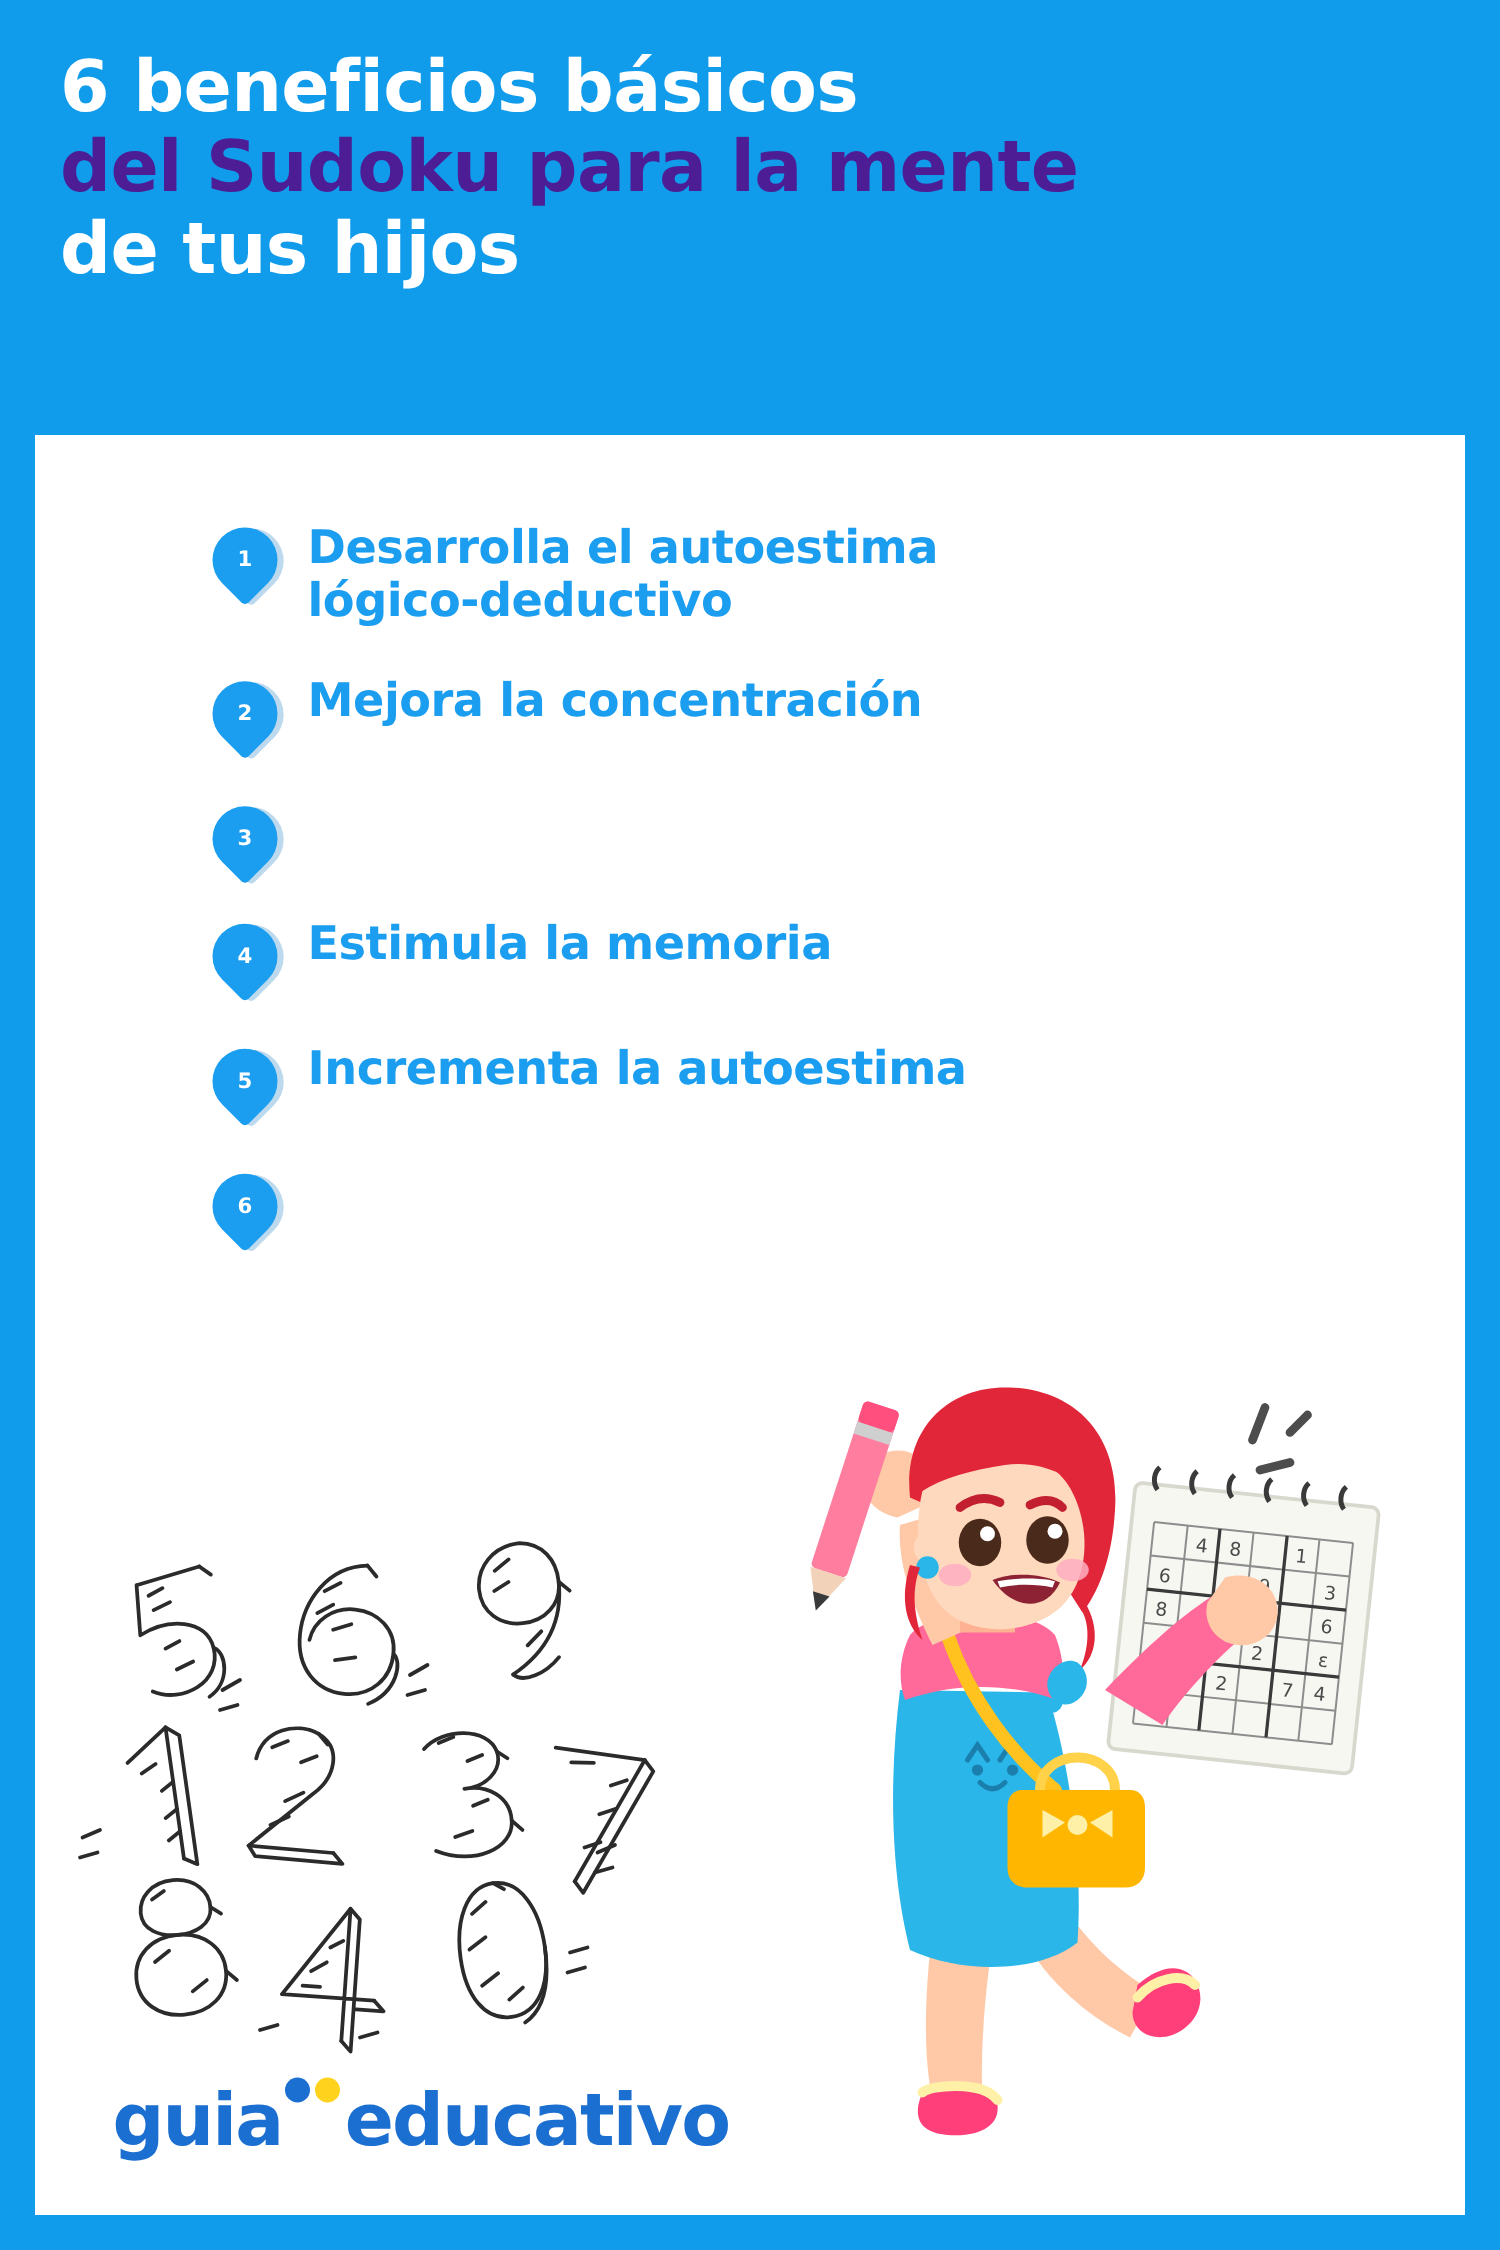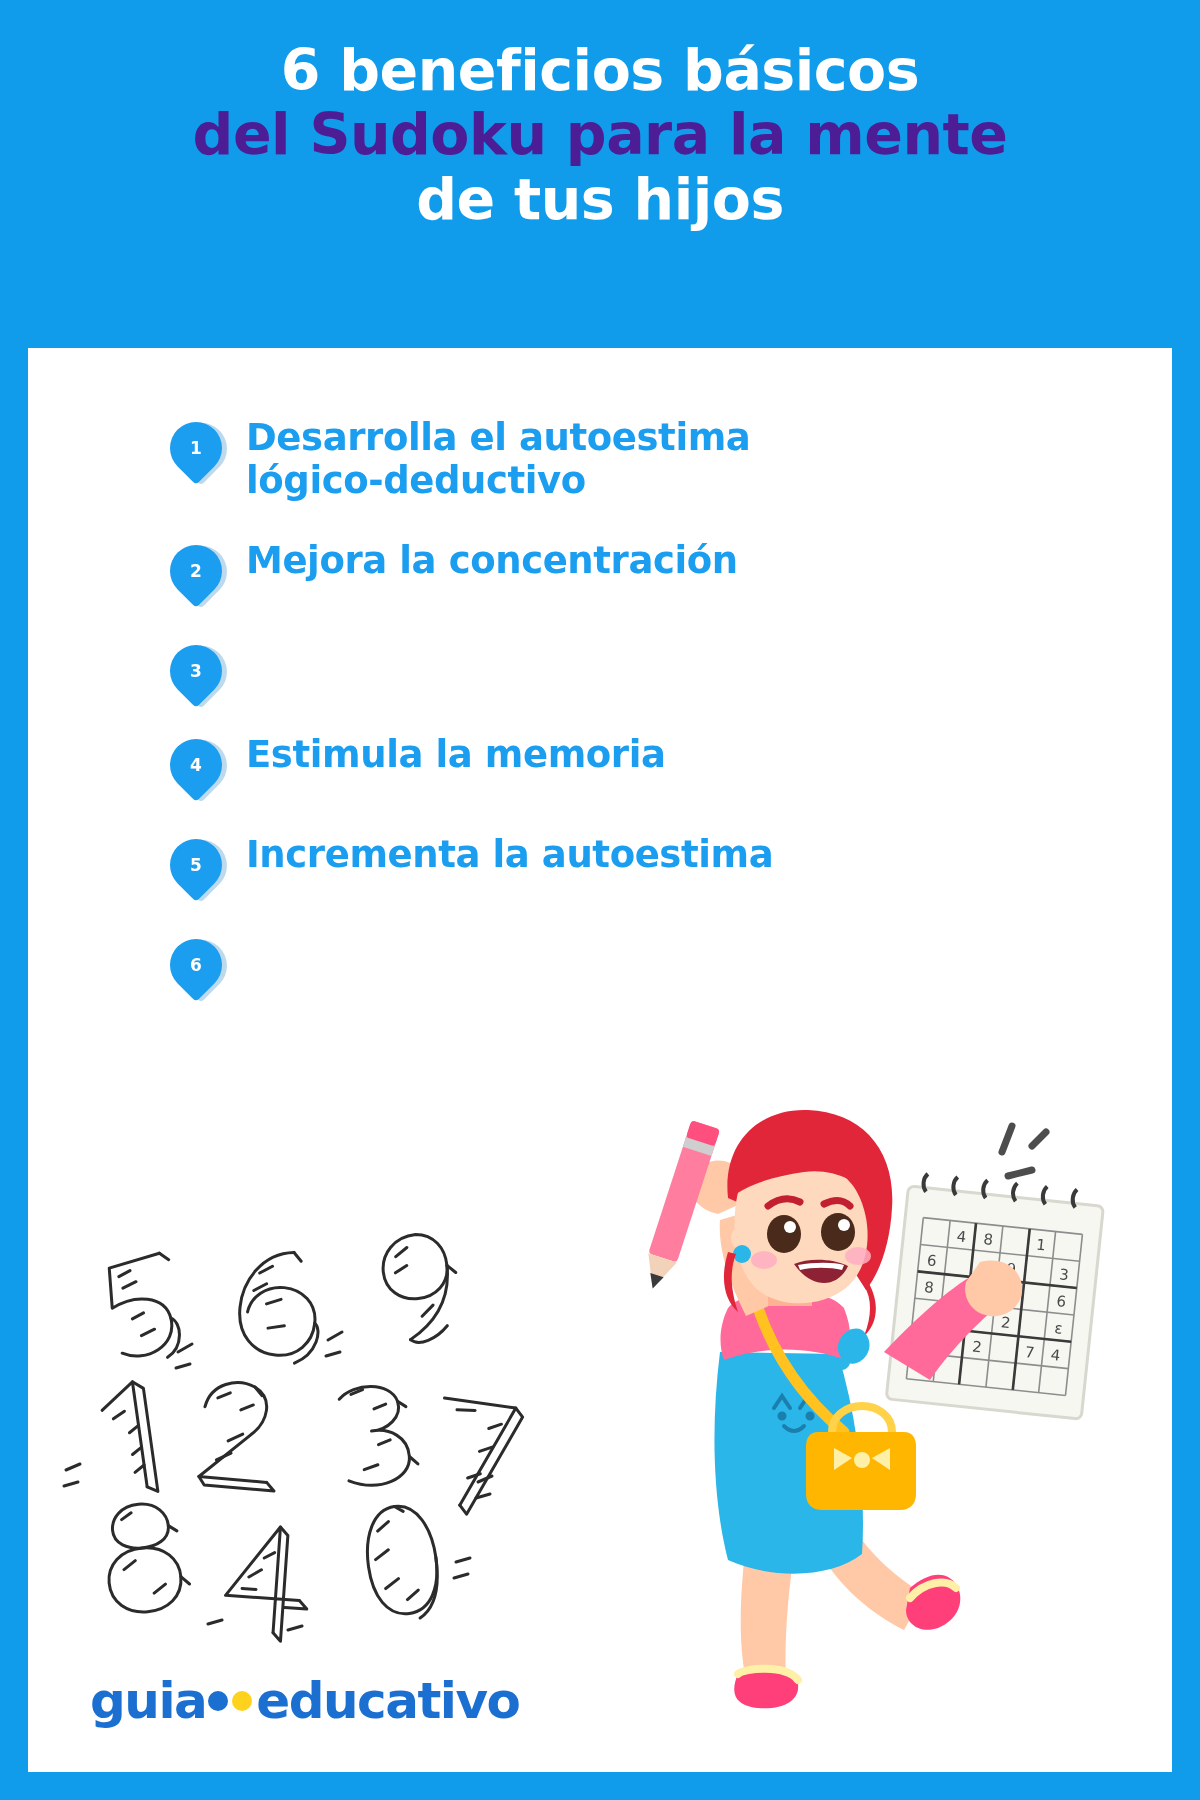--- a/index.html
+++ b/index.html
@@ -16,22 +16,21 @@
   }
 
   .poster {
     position: absolute;
     inset: 0;
     background: #119ceb;
   }
 
   
   .header {
-    padding: 38px 60px 0 60px;
-    text-align: center;
+    padding: 38px 60px 0 48px;
   }
   .title-line {
     font-family: "DejaVu Sans", sans-serif;
     font-weight: bold;
     font-size: 57px;
     line-height: 1.13;
     letter-spacing: -0.5px;
     color: #ffffff;
   }
   .title-line.accent {
@@ -141,25 +140,25 @@
   .logo {
     position: absolute;
     left: 62px;
     bottom: 42px;
     display: flex;
     align-items: center;
   }
   .logo-text {
     font-family: "DejaVu Sans", sans-serif;
     font-weight: bold;
-    font-size: 50px;
+    font-size: 58px;
     color: #1b6fd0;
     letter-spacing: -1.5px;
     display: flex;
-    align-items: center;
+    align-items: flex-start;
   }
   .logo-dot1 {
     display: inline-block;
     width: 20px;
     height: 20px;
     border-radius: 50%;
     background: #1b6fd0;
     margin: 0 4px 0 2px;
   }
   .logo-dot2 {

